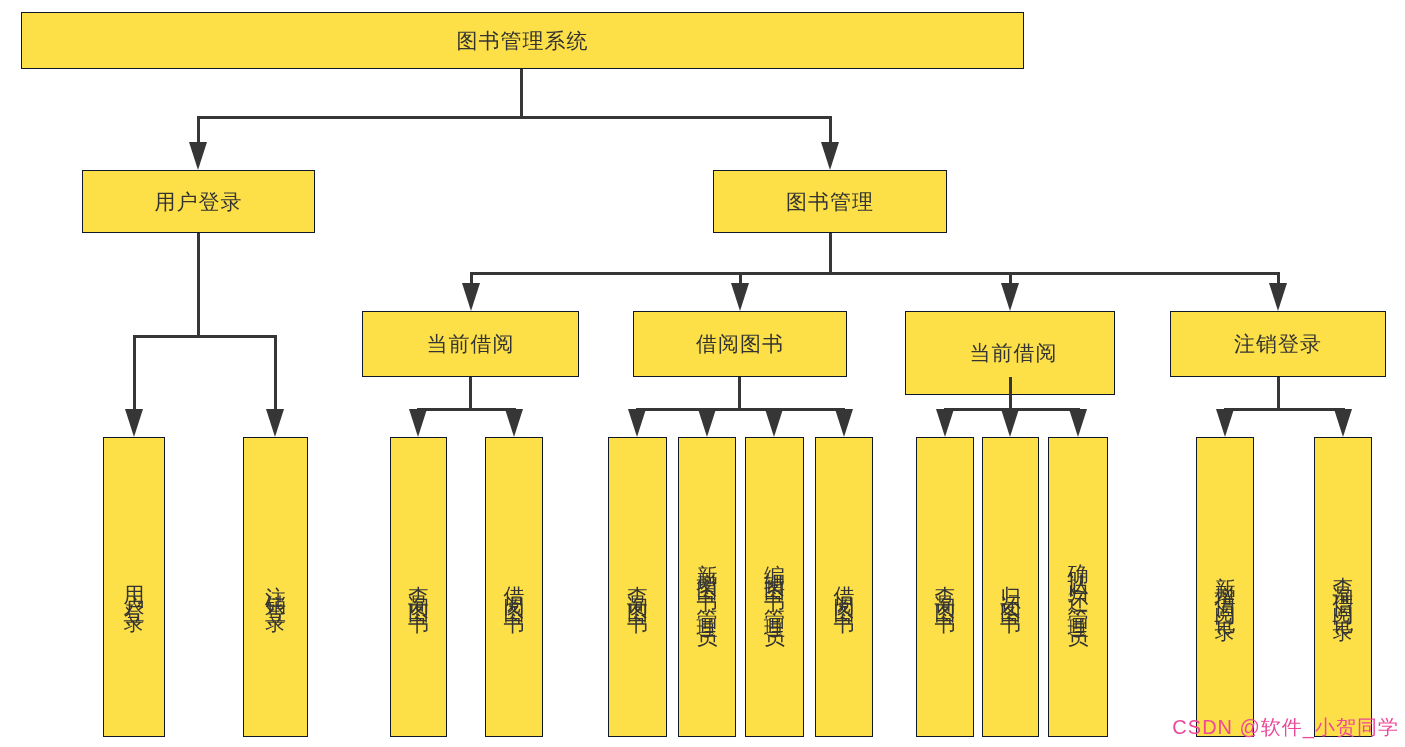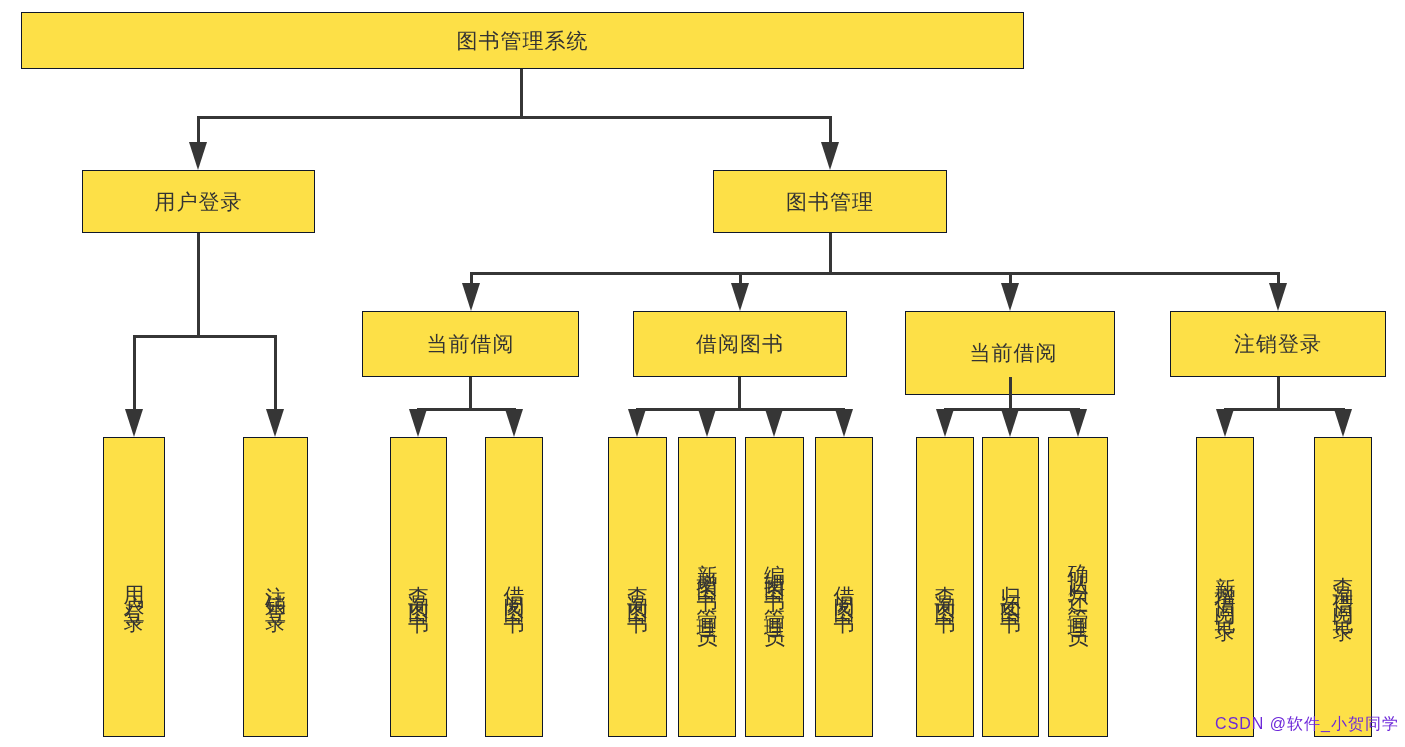--- a/index.html
+++ b/index.html
@@ -34,22 +34,22 @@
   .hl{position:absolute;height:3px;background:#363636;}
   .ah{
     position:absolute;width:0;height:0;
     border-left:9px solid transparent;
     border-right:9px solid transparent;
     border-top:28px solid #363636;
   }
   .watermark{
     position:absolute;
     top:714px;right:6px;
-    font-size:16px;
-    color:#6d28d9;
+    font-size:20px;
+    color:#ec4899;
     letter-spacing:1px;
     z-index:5;
   }
 </style>
 </head>
 <body>
 
 <div id="stage">
 
   <div class="box" style="left:21px;top:12px;width:1003px;height:57px;">

